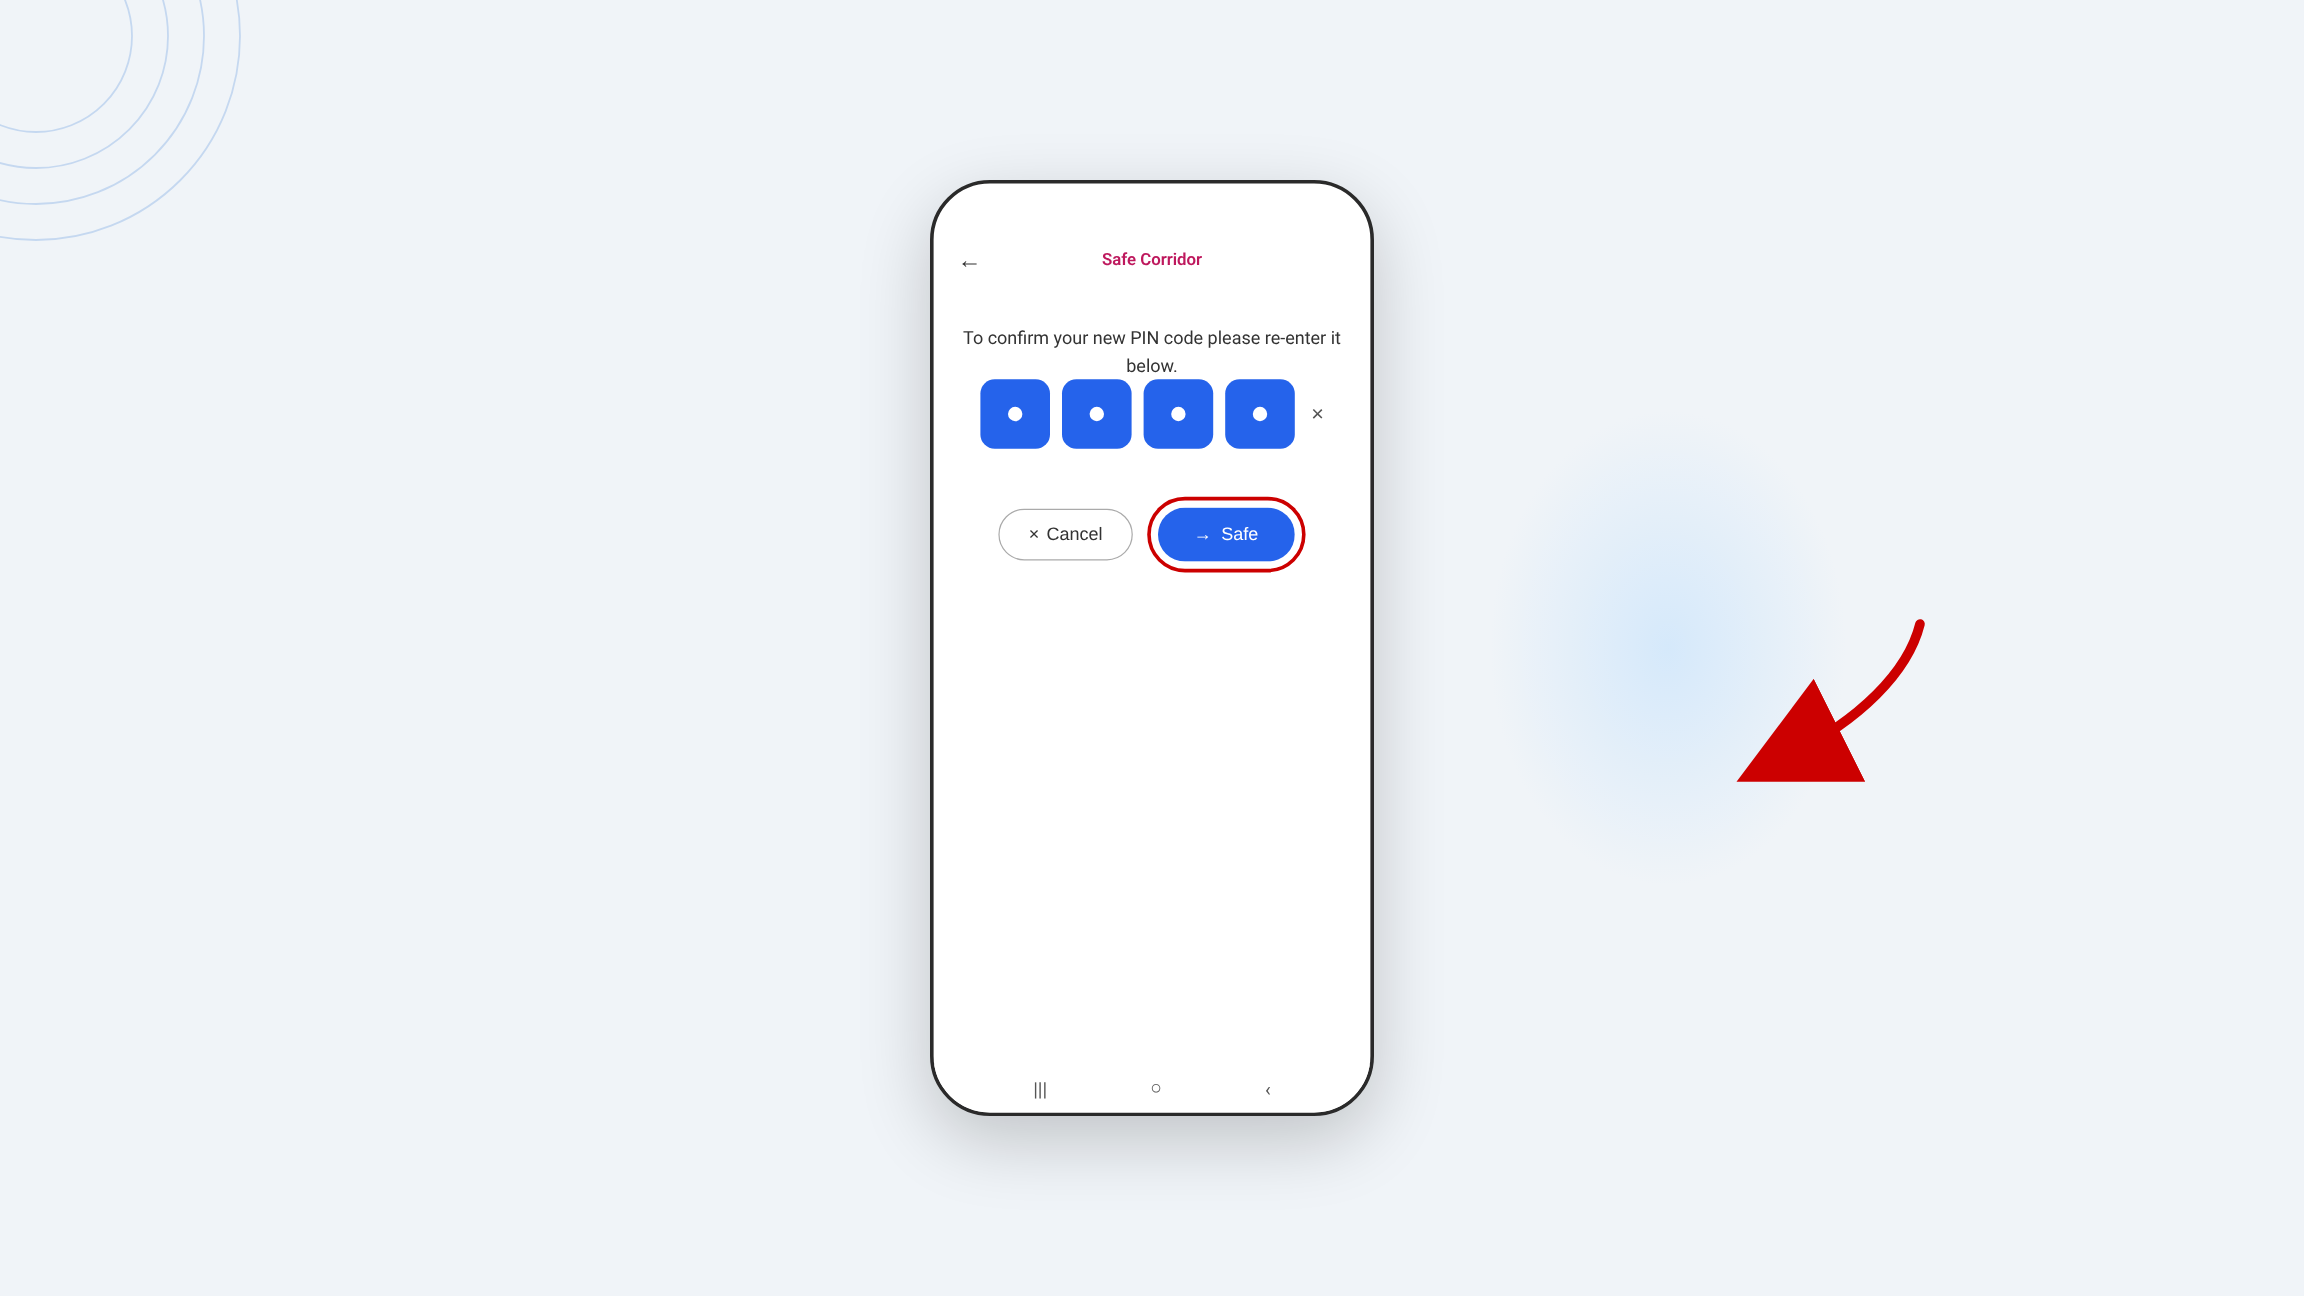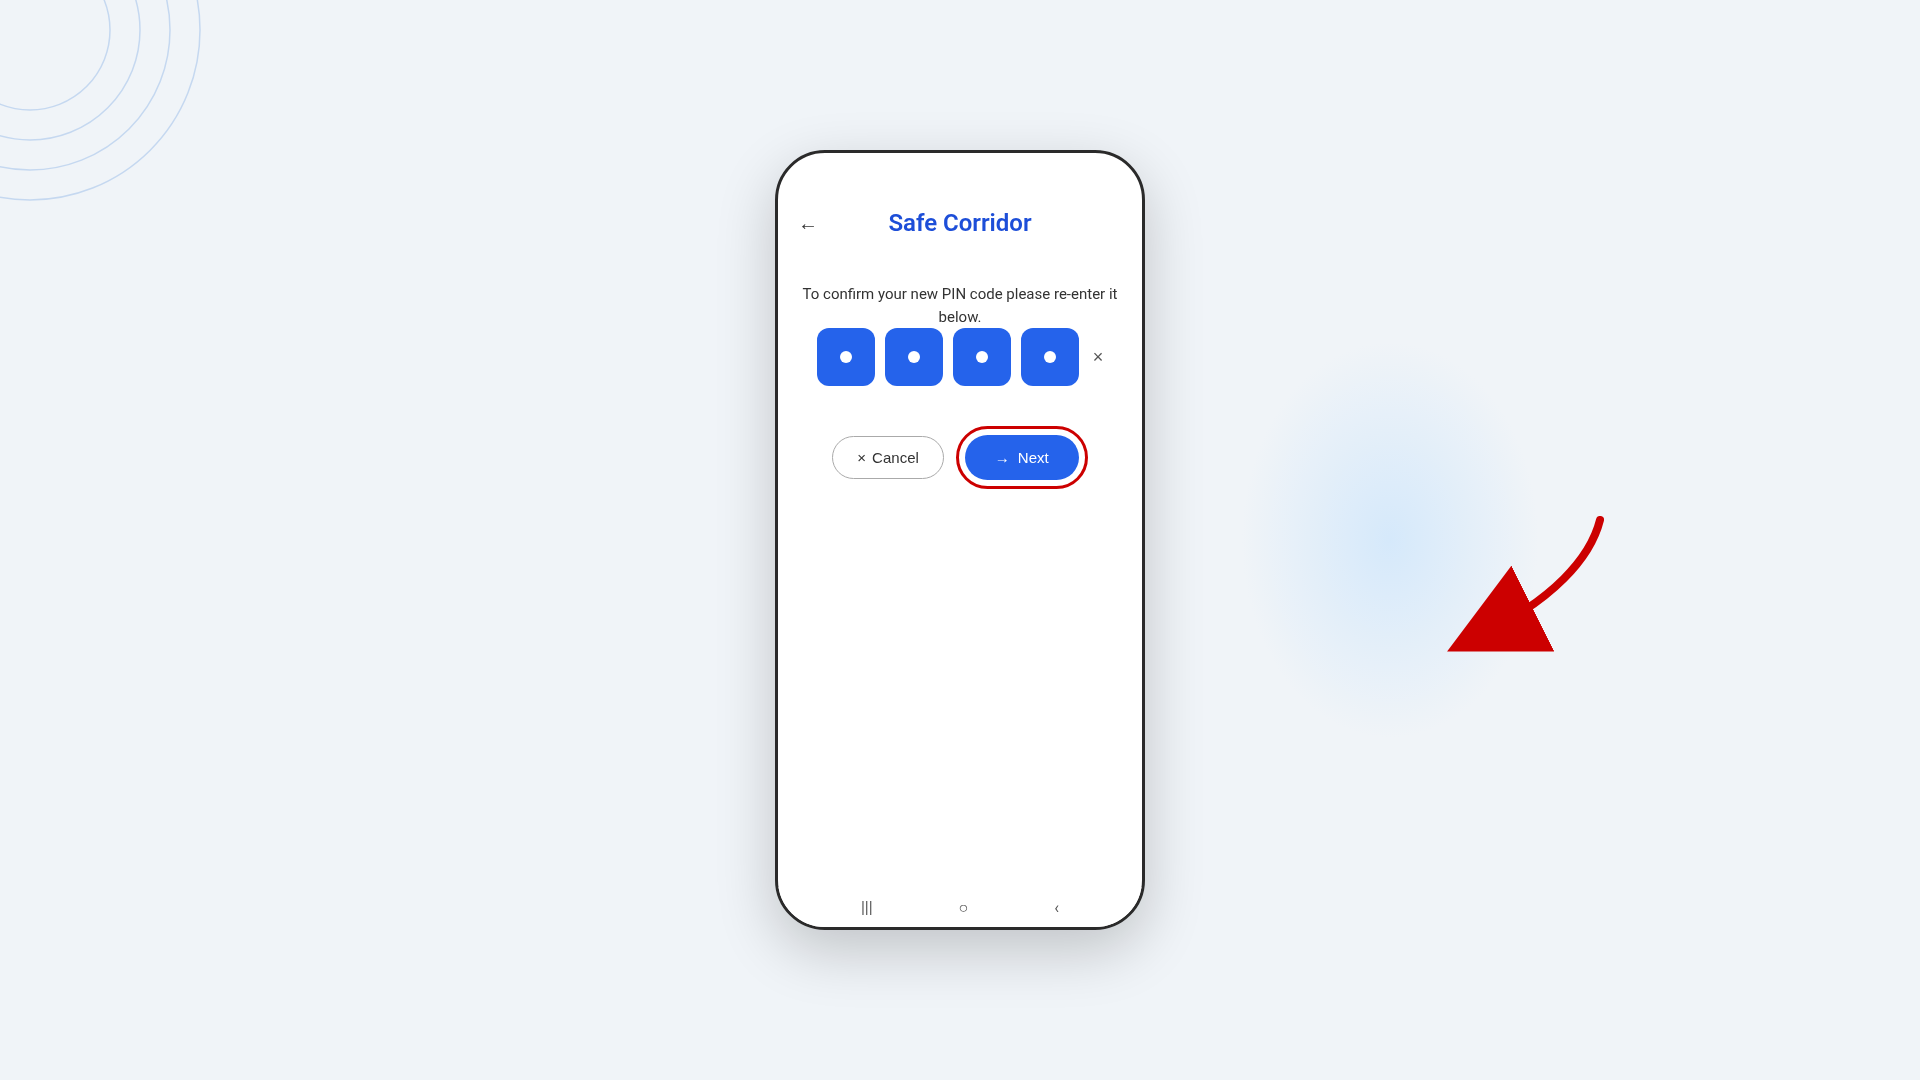--- a/index.html
+++ b/index.html
@@ -78,23 +78,23 @@
       background: none;
       border: none;
       cursor: pointer;
       font-size: 20px;
       color: #333;
       display: flex;
       align-items: center;
     }
 
     .app-title {
-      font-size: 24px;
+      font-size: 14px;
       font-weight: 600;
-      color: #1d4ed8;
+      color: #be185d;
     }
 
     
     .main-content {
       flex: 1;
       display: flex;
       flex-direction: column;
       align-items: center;
       padding: 30px 20px 20px;
     }
@@ -267,21 +267,21 @@
 
       <div class="buttons-row">
         <button class="cancel-btn">
           <span>×</span>
           <span>Cancel</span>
         </button>
 
         <div class="next-btn-wrapper">
           <button class="next-btn">
             <span>→</span>
-            <span>Next</span>
+            <span>Safe</span>
           </button>
         </div>
       </div>
     </div>
   </div>
 
   <div class="phone-nav">
     <span class="nav-icon">|||</span>
     <span class="nav-icon">○</span>
     <span class="nav-icon">‹</span>

